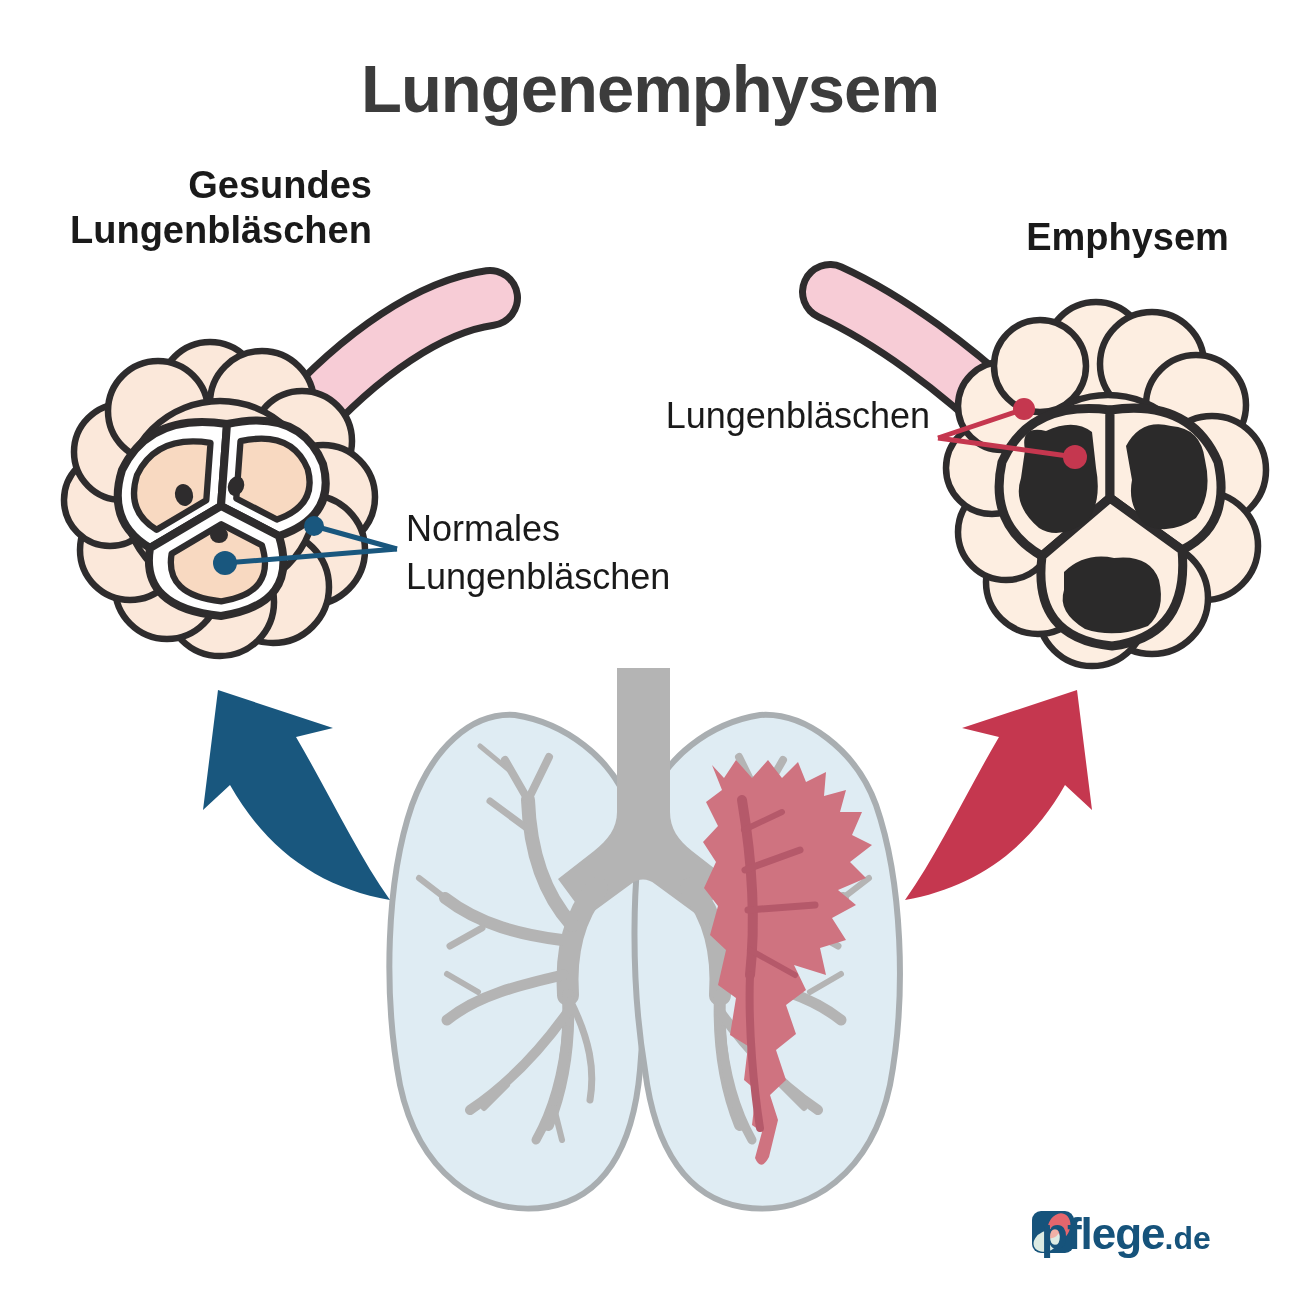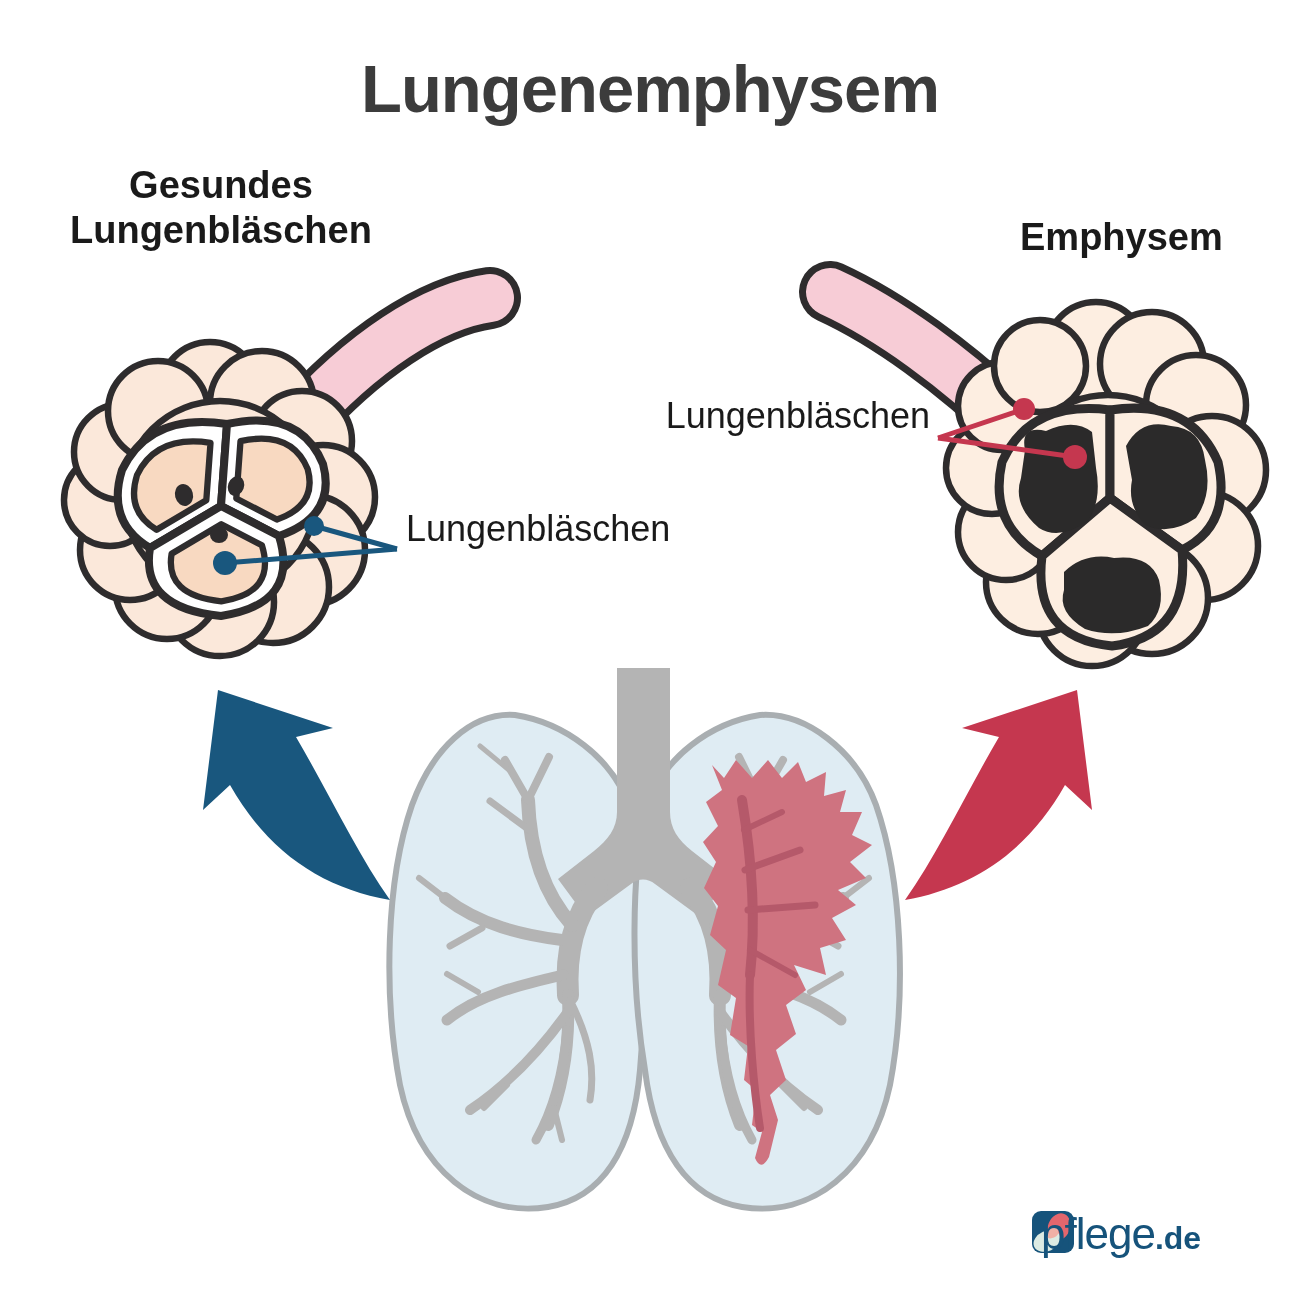--- a/index.html
+++ b/index.html
@@ -14,22 +14,22 @@
   
   .title {
     position:absolute; left:0; top:50px; width:1300px;
     text-align:center; font-size:67px; font-weight:bold;
     color: var(--title_text, #3c3c3c); letter-spacing:-1px;
   }
   .heading {
     position:absolute; font-size:38px; font-weight:bold;
     color: var(--label_text, #161616); line-height:45px;
   }
-  .heading-left { left:70px; top:163px; text-align:center; }
-  .heading-right { left:1020px; top:215px; width:215px; }
+  .heading-left { left:70px; top:163px; text-align:right; }
+  .heading-right { left:1020px; top:215px; width:215px; text-align:center; }
   .annotation {
     position:absolute; font-size:36px; font-weight:normal;
     color: var(--label_text, #161616); line-height:48px;
   }
   .annotation-normal { left:406px; top:505px; text-align:left; }
   .annotation-destroyed { left:600px; top:392px; width:330px; text-align:right; }
 
   
   .bump       { fill: var(--alveoli_light); stroke: var(--outline); stroke-width:6.5; }
   .bump2      { fill: var(--alveoli_lighter); stroke: var(--outline); stroke-width:6.5; }
@@ -48,21 +48,21 @@
   .arrow-red  { fill: var(--emphysema_red); }
   .lung       { fill: var(--lung_fill); stroke: var(--lung_stroke); stroke-width:6; }
   .airway     { fill: var(--airway_gray); }
   .branch     { fill:none; stroke: var(--airway_gray); stroke-linecap:round; }
   .inflamed   { fill: var(--inflamed_fill); }
   .inf-branch { fill:none; stroke: var(--inflamed_branch); stroke-linecap:round; }
 
   
   .logo-wrap { position:absolute; left:1032px; top:1211px; display:flex; align-items:flex-start; }
   .logo-text { display:flex; align-items:baseline; margin-left:9px; color: var(--logo_blue); }
-  .logo-brand { font-size:44px; font-weight:normal; letter-spacing:-1px; line-height:46px; }
+  .logo-brand { font-size:44px; font-weight:bold; letter-spacing:-1px; line-height:46px; }
   .logo-tld   { font-size:32px; font-weight:bold; }
 </style>
 </head>
 <body>
 
 <div id="canvas">
 
   <svg id="art" viewBox="0 0 1300 1300" xmlns="http://www.w3.org/2000/svg">
 
     <g>
@@ -228,20 +228,21 @@
   <div class="title">Lungenemphysem</div>
 
   <div class="heading heading-left">
     <div>Gesundes</div>
     <div>Lungenbläschen</div>
   </div>
 
   <div class="heading heading-right">Emphysem</div>
 
   <div class="annotation annotation-normal">
+    <div>Normales</div>
     <div>Lungenbläschen</div>
   </div>
 
   <div class="annotation annotation-destroyed">
     <div>Lungenbläschen</div>
   </div>
 
   <div class="logo-wrap">
     <div class="logo-text">
       <span class="logo-brand">pflege</span>

